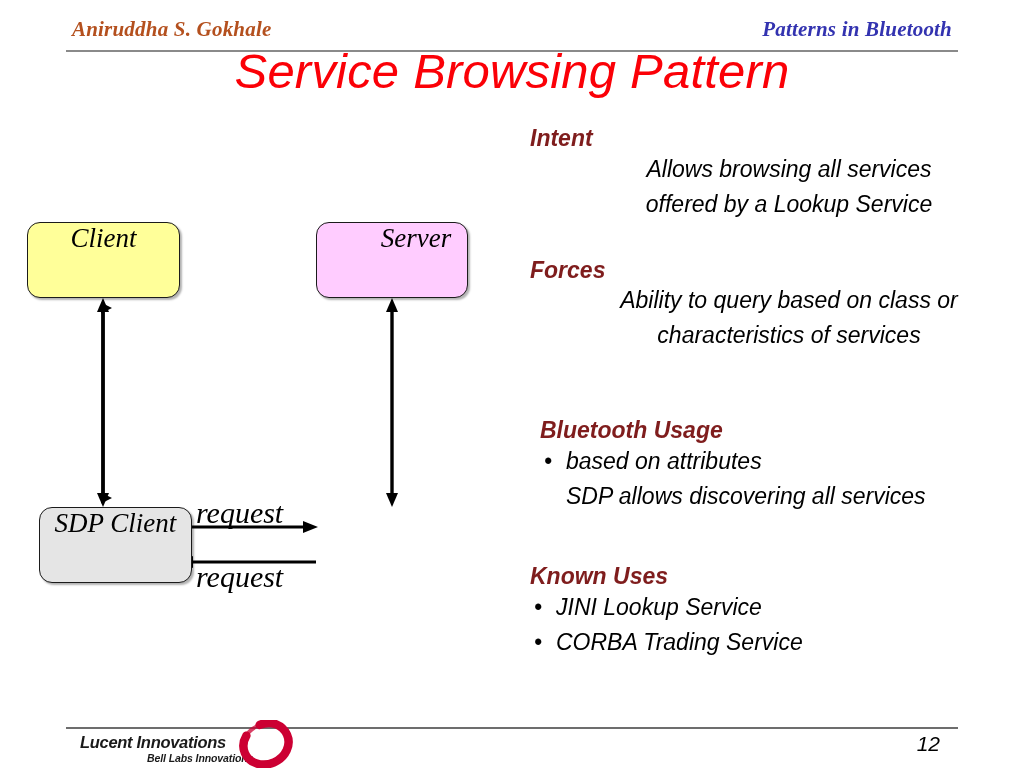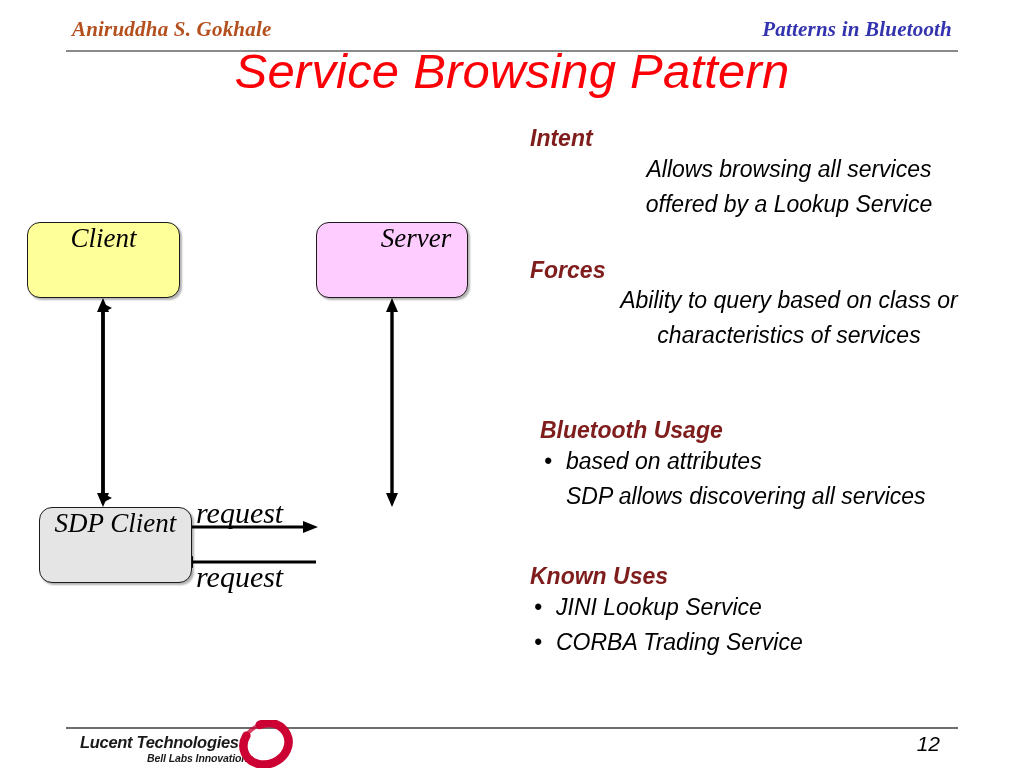--- a/index.html
+++ b/index.html
@@ -329,21 +329,21 @@
           <span class="cont">CORBA Trading Service</span>
         </span>
       </div>
     </div>
   </div>
 
   <div class="ftr-rule"></div>
   <div class="page-num">12</div>
 
   <div class="logo">
-    <div class="logo-name">Lucent Technologies</div>
+    <div class="logo-name">Lucent Innovations</div>
     <div class="logo-tag">Bell Labs Innovations</div>
     <svg class="logo-mark" viewBox="0 0 56 48" width="56" height="48">
       <g transform="translate(28,24)">
         <path d="M 2,-20
                  C 15,-20 23,-10 23,0
                  C 23,11 13,20 0,20
                  C -13,20 -23,11 -23,0
                  C -23,-11 -13,-20 0,-20
                  Z" fill="none" stroke="#cc0033" stroke-width="8.5" stroke-linecap="round" stroke-dasharray="118 18" transform="rotate(-24)"></path>
         <path d="M -18,-11 C -12,-18 -3,-21 4,-20" fill="none" stroke="#cc0033" stroke-width="4" stroke-linecap="round" opacity="0.75"></path>

